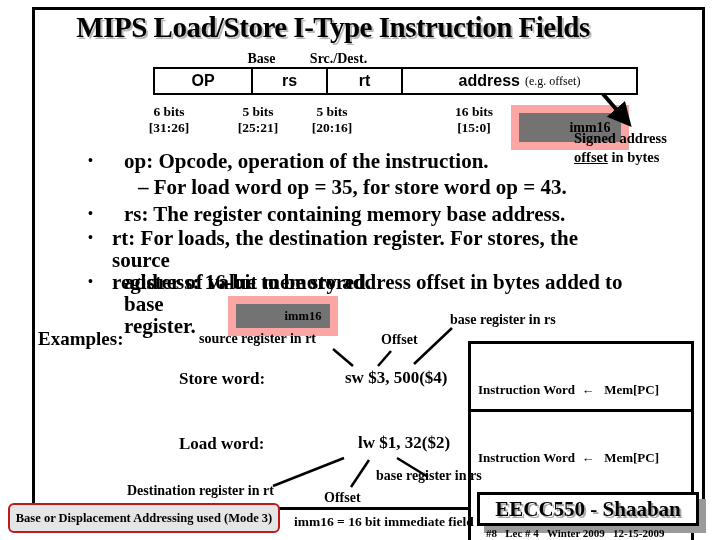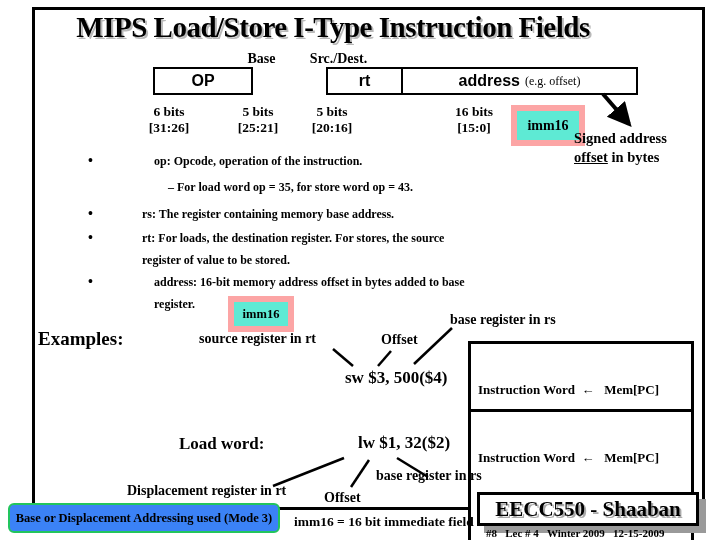--- a/index.html
+++ b/index.html
@@ -9,39 +9,39 @@
   #border-rect{left:32px;top:7px;width:667px;height:497px;border:3px solid #000;}
   #title{left:33px;top:11px;width:600px;text-align:center;font-size:29px;font-weight:bold;
          letter-spacing:-0.5px;text-shadow:2px 2px 0 #b9b9b9;white-space:nowrap;}
   
   .col-label{top:51px;font-size:14px;font-weight:bold;text-align:center;}
   .fcell{top:67px;height:24px;border:2px solid #000;background:#fff;display:flex;
          align-items:center;justify-content:center;font-family:"Liberation Sans",sans-serif;
          font-weight:bold;font-size:16px;margin-left:30px;}
   .fcell .suffix{font-family:"Liberation Serif",serif;font-weight:normal;font-size:12px;margin-left:5px;}
   .bits{font-size:13.5px;font-weight:bold;text-align:center;line-height:16px;}
-  .imm16-box{border:6px solid #fca5a5;background:#5eead4;display:flex;align-items:center;
-             justify-content:center;font-weight:bold;}
+  .imm16-box{border:8px solid #fca5a5;background:#737373;display:flex;align-items:center;
+             justify-content:center;font-weight:bold;padding-left:40px;}
   #imm16-top{left:511px;top:105px;width:62px;height:29px;font-size:14px;}
   #imm16-mid{left:228px;top:296px;width:54px;height:24px;font-size:12.5px;}
   #signed-note{left:574px;top:129px;font-size:14.5px;font-weight:bold;line-height:19px;}
   #signed-note .u{text-decoration:underline;}
   
   .dot{font-size:14px;font-weight:bold;}
-  .btext{font-size:12px;font-weight:bold;line-height:22px;white-space:pre-line;width:505px;margin-left:30px;}
+  .btext{font-size:21px;font-weight:bold;line-height:22px;white-space:pre-line;width:505px;}
   
   #examples-label{left:38px;top:328px;font-size:19px;font-weight:bold;}
   .ann{font-size:14px;font-weight:bold;white-space:nowrap;}
   .ex-label{font-size:17px;font-weight:bold;white-space:nowrap;}
   .ex-code{font-size:17px;font-weight:bold;white-space:pre;margin-left:24px;}
   .sem-box{width:206px;border:3px solid #000;background:#fff;padding:3px 7px;
            font-size:13px;font-weight:bold;line-height:17px;white-space:pre;}
   
-  #mode3-box{left:8px;top:503px;width:268px;height:26px;border:2px solid #22c55e;border-radius:6px;
-             background:#3b82f6;display:flex;align-items:center;justify-content:center;
+  #mode3-box{left:8px;top:503px;width:268px;height:26px;border:2px solid #b91c1c;border-radius:6px;
+             background:#e5e5e5;display:flex;align-items:center;justify-content:center;
              font-size:12.5px;font-weight:bold;}
   #imm16-note{left:294px;top:514px;font-size:13.5px;font-weight:bold;}
   #course-box{left:477px;top:492px;width:216px;height:28px;border:3px solid #000;background:#fff;
               box-shadow:7px 7px 0 #9a9a9a;display:flex;align-items:center;justify-content:center;}
   #course-box span{font-size:21px;font-weight:bold;text-shadow:2px 2px 0 #aaa;white-space:nowrap;}
   #footer-meta{left:486px;top:527px;font-size:11px;font-weight:bold;white-space:pre;}
   svg.lines{left:0;top:0;pointer-events:none;}
 </style>
 </head>
 <body>
@@ -50,20 +50,23 @@
 
   <div class="abs" id="border-rect"></div>
 
   <div class="abs" id="title">MIPS Load/Store I-Type Instruction Fields</div>
 
   <div class="abs col-label" style="left:223px;width:77px;">Base</div>
   <div class="abs col-label" style="left:300px;width:77px;">Src./Dest.</div>
 
   <div class="abs fcell" style="left:123px;width:96px;">
     <span>OP</span>
+  </div>
+  <div class="abs fcell" style="left:221px;width:73px;">
+    <span>rs</span>
   </div>
   <div class="abs fcell" style="left:296px;width:73px;">
     <span>rt</span>
   </div>
   <div class="abs fcell" style="left:371px;width:233px;">
     <span>address</span>
     <span class="suffix">(e.g. offset)</span>
   </div>
 
   <div class="abs bits" style="left:129px;top:104px;width:80px;">
@@ -87,55 +90,56 @@
 
   <div class="abs" id="signed-note">
     <div>Signed address</div>
     <div><span class="u">offset</span><span> in bytes</span></div>
   </div>
 
   <div class="abs dot" style="left:88px;top:153px;">•</div>
   <div class="abs btext" style="left:124px;top:150px;">op:  Opcode, operation of the instruction.</div>
   <div class="abs btext" style="left:138px;top:176px;">–   For load word op = 35,  for store word op = 43.</div>
   <div class="abs dot" style="left:88px;top:206px;">•</div>
-  <div class="abs btext" style="left:112px;top:203px;">rs: The register containing memory base address.</div>
+  <div class="abs btext" style="left:124px;top:203px;">rs: The register containing memory base address.</div>
   <div class="abs dot" style="left:88px;top:230px;">•</div>
   <div class="abs btext" style="left:112px;top:227px;">rt: For loads, the destination register.  For stores, the source
 register of value to be stored.</div>
   <div class="abs dot" style="left:88px;top:274px;">•</div>
   <div class="abs btext" style="left:124px;top:271px;">address:  16-bit memory address offset in bytes added to base
 register.</div>
 
   <div class="abs imm16-box" id="imm16-mid">imm16</div>
 
   <div class="abs ann" style="left:450px;top:312px;">base register in rs</div>
 
   <div class="abs" id="examples-label">Examples:</div>
 
   <div class="abs ann" style="left:199px;top:331px;">source register in rt</div>
   <div class="abs ann" style="left:381px;top:332px;">Offset</div>
 
+  <div class="abs ex-label" style="left:179px;top:369px;">Store word:</div>
   <div class="abs ex-code" style="left:321px;top:368px;">sw $3, 500($4)</div>
 
   <div class="abs sem-box" style="left:468px;top:341px;">
     <div>Instruction Word  ←   Mem[PC]</div>
     <div>Mem[R[rs] + imm16]  ←  R[rt]</div>
     <div>PC  ←  PC + 4</div>
   </div>
 
   <div class="abs ex-label" style="left:179px;top:434px;">Load word:</div>
   <div class="abs ex-code" style="left:334px;top:433px;text-align:center;">lw $1, 32($2)</div>
 
   <div class="abs sem-box" style="left:468px;top:409px;">
     <div>Instruction Word  ←   Mem[PC]</div>
     <div>R[rt]  ←  Mem[R[rs] + imm16]</div>
     
   </div>
 
-  <div class="abs ann" style="left:127px;top:483px;">Displacement register in rt</div>
+  <div class="abs ann" style="left:127px;top:483px;">Destination register in rt</div>
   <div class="abs ann" style="left:324px;top:490px;">Offset</div>
   <div class="abs ann" style="left:376px;top:468px;">base register in rs</div>
 
   <div class="abs" id="mode3-box">
     <span>Base or Displacement Addressing used (Mode 3)</span>
   </div>
   <div class="abs" id="imm16-note">imm16 = 16 bit immediate field</div>
   <div class="abs" id="course-box">
     <span>EECC550 - Shaaban</span>
   </div>

